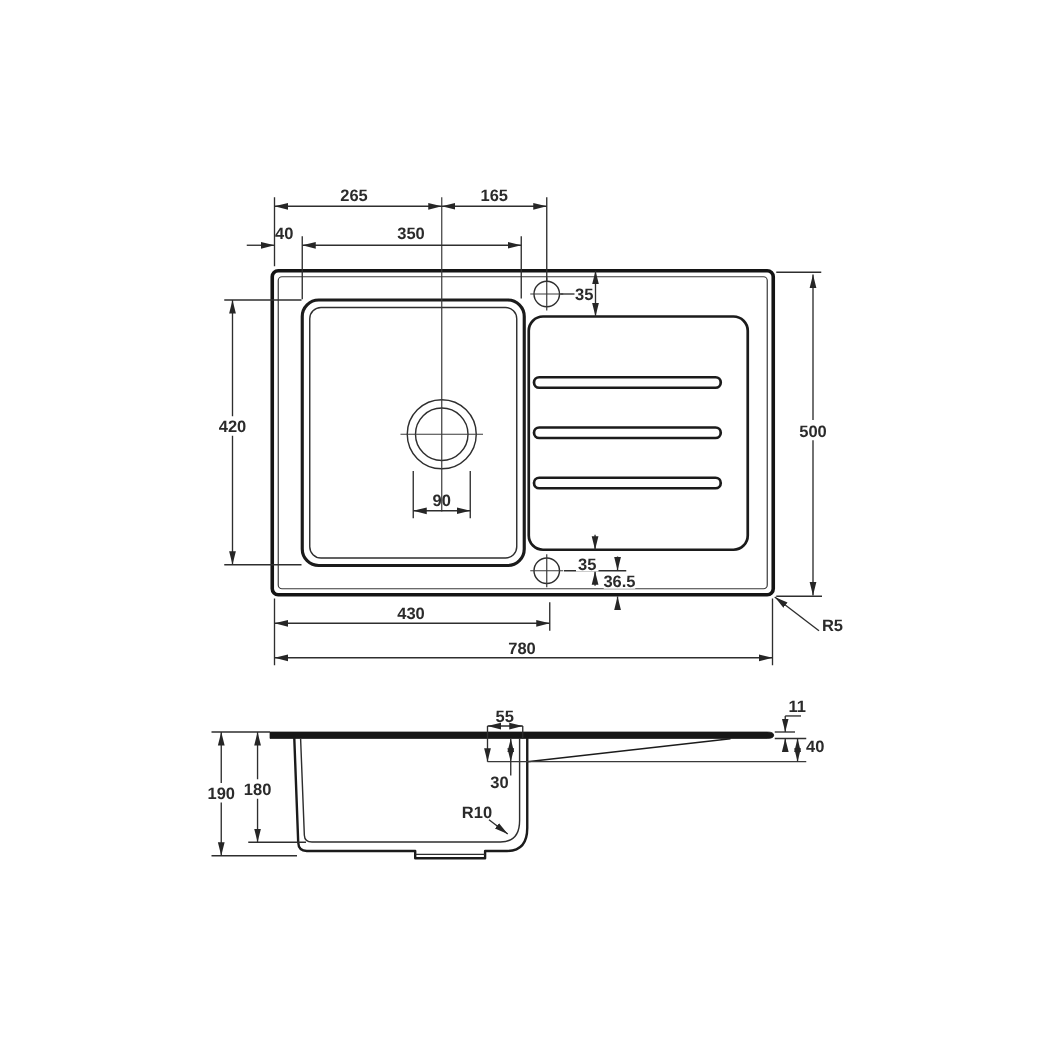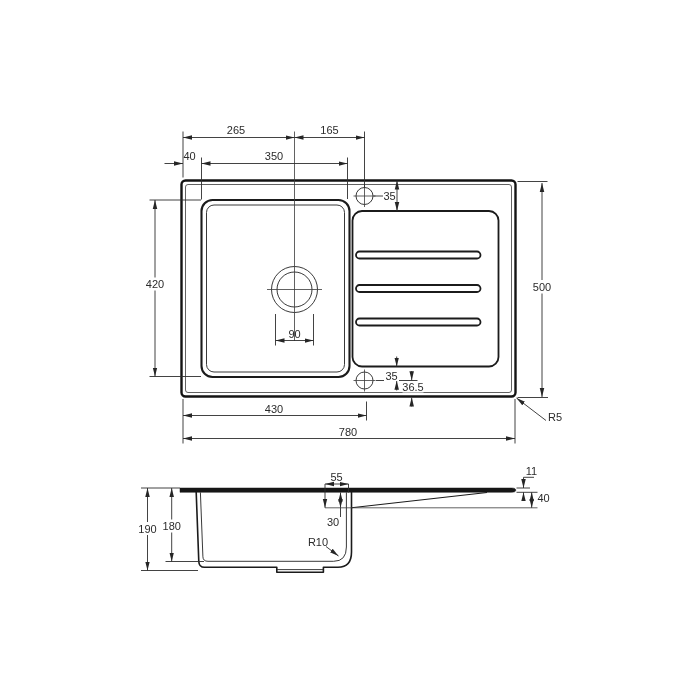--- a/index.html
+++ b/index.html
@@ -1,16 +1,16 @@
 <!DOCTYPE html>
 <html><head>
 <meta charset="utf-8">
 <style>
   html,body{margin:0;padding:0;background:#ffffff;}
-  .frame{width:700px;height:700px;background:#fff;position:relative;overflow:hidden;}
+  .frame{width:700px;height:700px;background:#fff;position:relative;overflow:hidden;font-weight:bold;}
   svg{display:block;}
   text{font-family:"Liberation Sans","DejaVu Sans",sans-serif;font-size:11px;fill:#2b2b2b;}
   .thick{stroke:#141414;stroke-width:2.4;fill:none;stroke-linejoin:round;}
   .med{stroke:#1b1b1b;stroke-width:2.1;fill:none;stroke-linejoin:round;}
   .med2{stroke:#1b1b1b;stroke-width:1.8;fill:none;stroke-linejoin:round;}
   .prof{stroke:#1b1b1b;stroke-width:1.6;fill:none;stroke-linejoin:round;stroke-linecap:round;}
   .thin{stroke:#2e2e2e;stroke-width:0.95;fill:none;}
   .hair{stroke:#3a3a3a;stroke-width:0.8;fill:none;}
   .dim{stroke:#2e2e2e;stroke-width:0.9;fill:none;}
   .groove{stroke:#1b1b1b;stroke-width:1.8;fill:#fff;}

